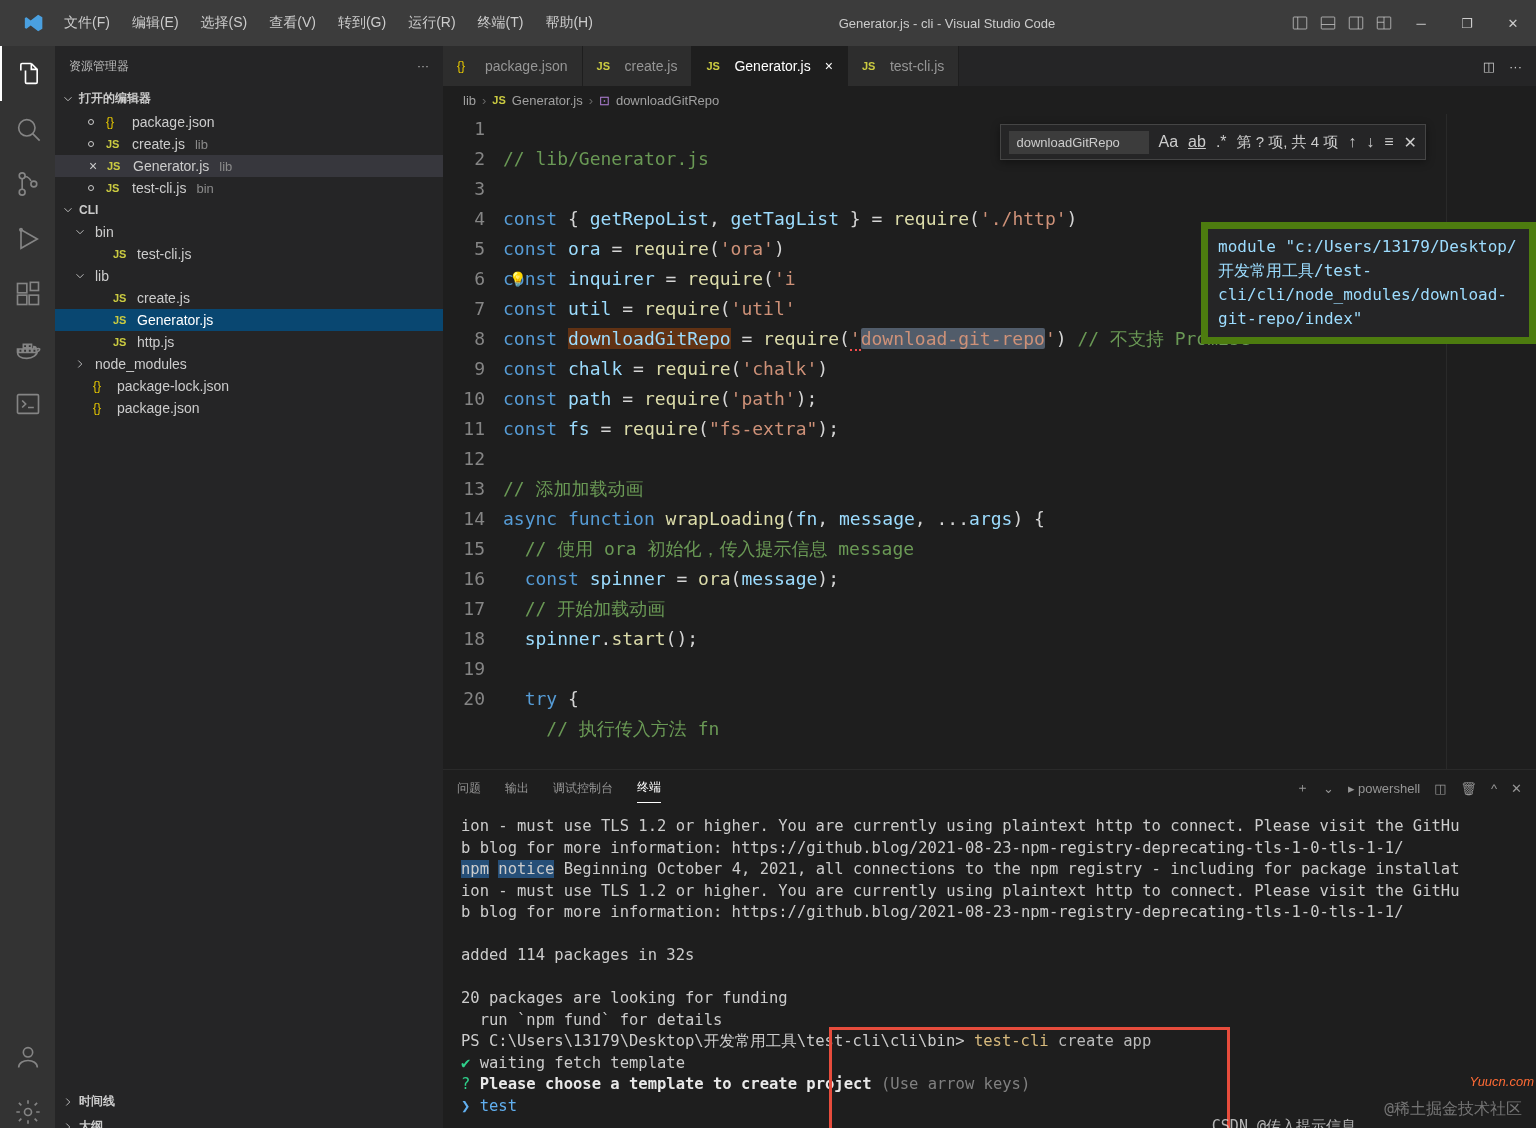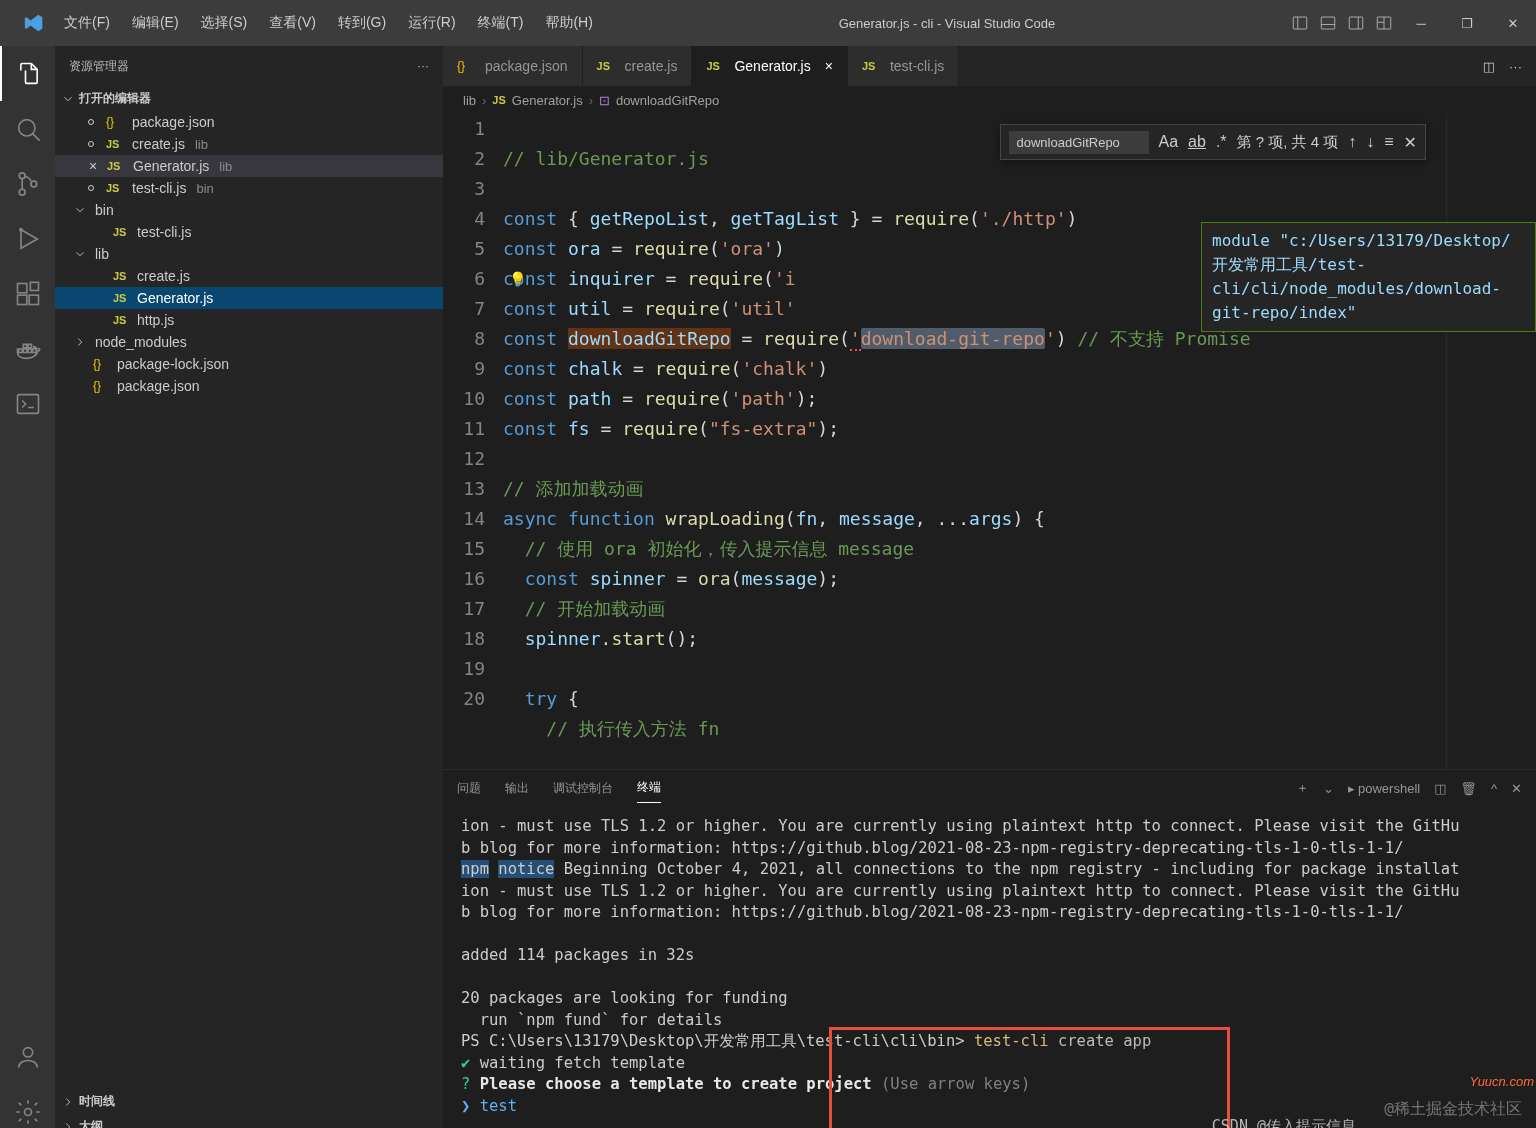--- a/index.html
+++ b/index.html
@@ -53,21 +53,21 @@
 .gutter { width: 60px; text-align: right; color: #858585; padding-right: 18px; line-height: 30px; user-select: none; }
 .code { flex: 1; line-height: 30px; white-space: pre; color: #d4d4d4; position: relative; }
 .c-kw { color: #569cd6; }
 .c-fn { color: #dcdcaa; }
 .c-var { color: #9cdcfe; }
 .c-str { color: #ce9178; }
 .c-cm { color: #6a9955; }
 .c-sel { background: #515c6a; border-radius: 2px; }
 .c-hl { background: #613214; }
 .c-sq { border-bottom: 2px dotted #f14c4c; }
-.hover { position: absolute; left: 758px; top: 108px; background: #252526; border: 1px solid #4d7c0f; padding: 6px 10px; font-family: Consolas, monospace; font-size: 16px; color: #9cdcfe; max-width: 530px; z-index: 4; line-height: 24px; }
+.hover { position: absolute; left: 758px; top: 108px; background: #252526; border: 7px solid #4d7c0f; padding: 6px 10px; font-family: Consolas, monospace; font-size: 16px; color: #9cdcfe; max-width: 530px; z-index: 4; line-height: 24px; }
 .minimap { width: 90px; background: #1e1e1e; border-left: 1px solid #2a2a2a; }
 .panel { height: 370px; background: #1e1e1e; border-top: 1px solid #2a2a2a; display: flex; flex-direction: column; }
 .panel-tabs { height: 36px; display: flex; align-items: center; padding: 0 14px; gap: 24px; font-size: 12px; color: #969696; }
 .pt { cursor: pointer; padding: 6px 0; }
 .pt.active { color: #fff; border-bottom: 1px solid #fff; }
 .panel-actions { margin-left: auto; display: flex; align-items: center; gap: 14px; font-size: 13px; }
 .terminal { flex: 1; padding: 10px 18px; font-family: Consolas, monospace; font-size: 15.5px; color: #ccc; line-height: 21.5px; white-space: pre-wrap; overflow: hidden; position: relative; }
 .t-np { background: #264f78; }
 .t-green { color: #2fd18b; }
 .t-cyan { color: #61afef; }
@@ -223,20 +223,26 @@
           </div>
           <div class="sb-row">
             <span class="dot"></span>
             <span class="ico-js">JS</span>
             <span>test-cli.js</span>
             <span class="dim">bin</span>
           </div>
         </div>
     </div>
     <div class="sb-sec">
+      <div class="sb-sec-head">
+        <svg class="chev" viewBox="0 0 16 16">
+            <path d="M4 6l4 4 4-4" stroke="#ccc" fill="none"></path>
+          </svg>
+        <span>CLI</span>
+      </div>
       <div class="sb-items" id="file-tree">
           <div class="tree-row ind1">
             <svg class="chev" viewBox="0 0 16 16">
               <path d="M4 6l4 4 4-4" stroke="#ccc" fill="none"></path>
             </svg>
             <span>bin</span>
           </div>
           <div class="tree-row ind2">
             <span style="width:16px"></span>
             <span class="ico-js">JS</span>

